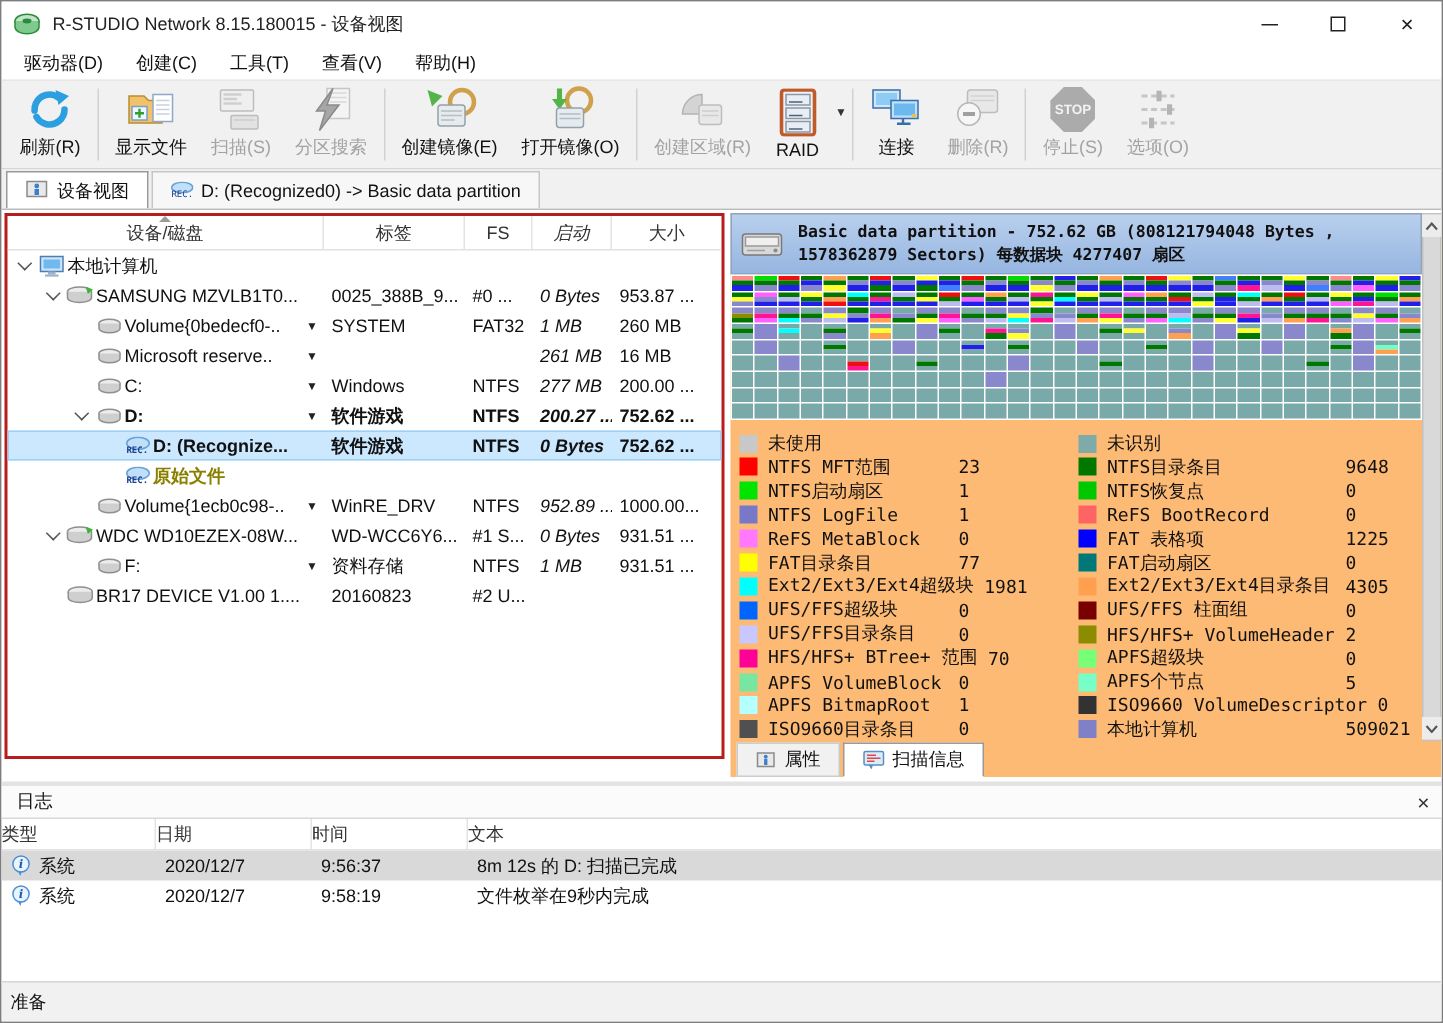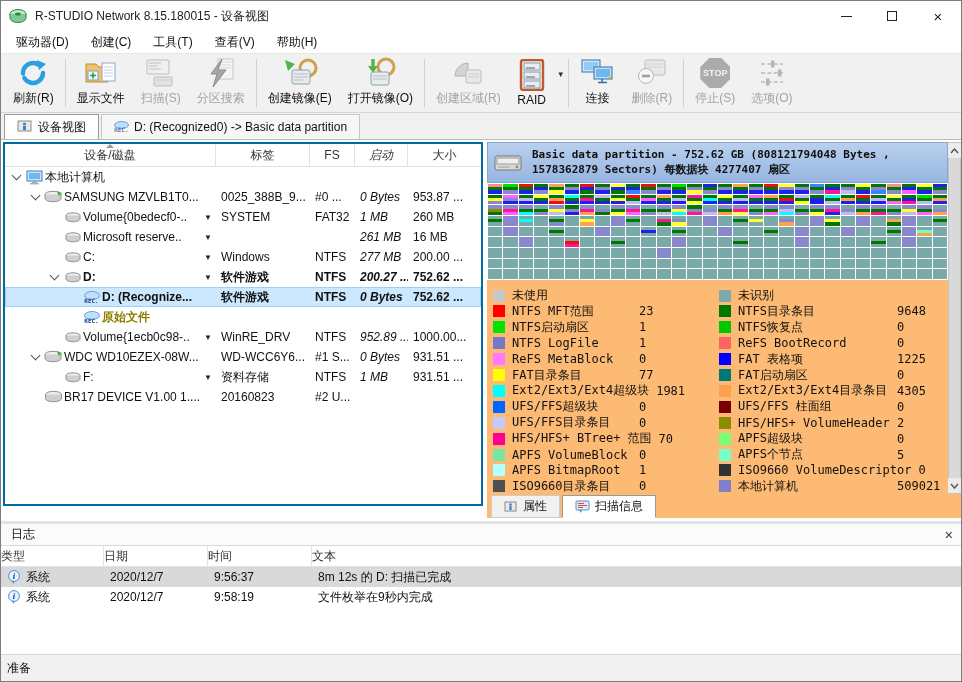--- a/index.html
+++ b/index.html
@@ -30,21 +30,21 @@
   .dropdown-arrow{font-size:8px;color:#333;align-self:center;margin:0 0 18px 2px;}
   .stop-octagon{width:30px;height:30px;background:#ababab;clip-path:polygon(30% 0,70% 0,100% 30%,100% 70%,70% 100%,30% 100%,0 70%,0 30%);color:#f2f2f2;font-weight:bold;font-size:9px;display:flex;align-items:center;justify-content:center;letter-spacing:0;}
 
   
   .tabbar{height:26px;background:#f1f1f1;display:flex;align-items:flex-end;padding-left:3px;}
   .vtab{display:flex;align-items:center;gap:5px;padding:0 12px;height:25px;border:1px solid #c6c6c6;border-bottom:none;background:#f7f7f7;margin-right:2px;white-space:nowrap;}
   .vtab.active{background:#fff;border-color:#9a9a9a;}
 
   
   .main{position:absolute;top:138px;left:0;width:962px;height:382px;background:#fff;border-top:1px solid #bbb;}
-  .treepanel{position:absolute;left:2px;top:2px;width:480px;height:364px;border:2px solid #0369a1;background:#fff;overflow:hidden;}
+  .treepanel{position:absolute;left:2px;top:2px;width:480px;height:364px;border:2px solid #b91c1c;background:#fff;overflow:hidden;}
   .tree-header{display:flex;height:23px;border-bottom:1px solid #e2e2e2;color:#333;position:relative;}
   .th{display:flex;align-items:center;justify-content:center;border-right:1px solid #e4e4e4;font-size:12px;position:relative;}
   .sort-arrow{position:absolute;top:0px;left:50%;width:0;height:0;border-left:4px solid transparent;border-right:4px solid transparent;border-bottom:4px solid #9a9a9a;transform:translateX(-50%);}
   .c-name{width:211px;}.c-label{width:94px;}.c-fs{width:45px;}.c-boot{width:53px;font-style:italic;}.c-size{width:73px;border-right:none;}
   .trow{display:flex;height:20px;align-items:center;}
   .trow.selected{background:#cbe8ff;outline:1px solid #9ad1f5;outline-offset:-1px;}
   .trow.bold{font-weight:bold;}
   .tcell{display:flex;align-items:center;height:100%;overflow:hidden;white-space:nowrap;}
   .tcell.pad{padding-left:5px;}
   .chev{width:7px;height:7px;border-right:1.6px solid #555;border-bottom:1.6px solid #555;transform:rotate(45deg);margin-top:-4px;}

